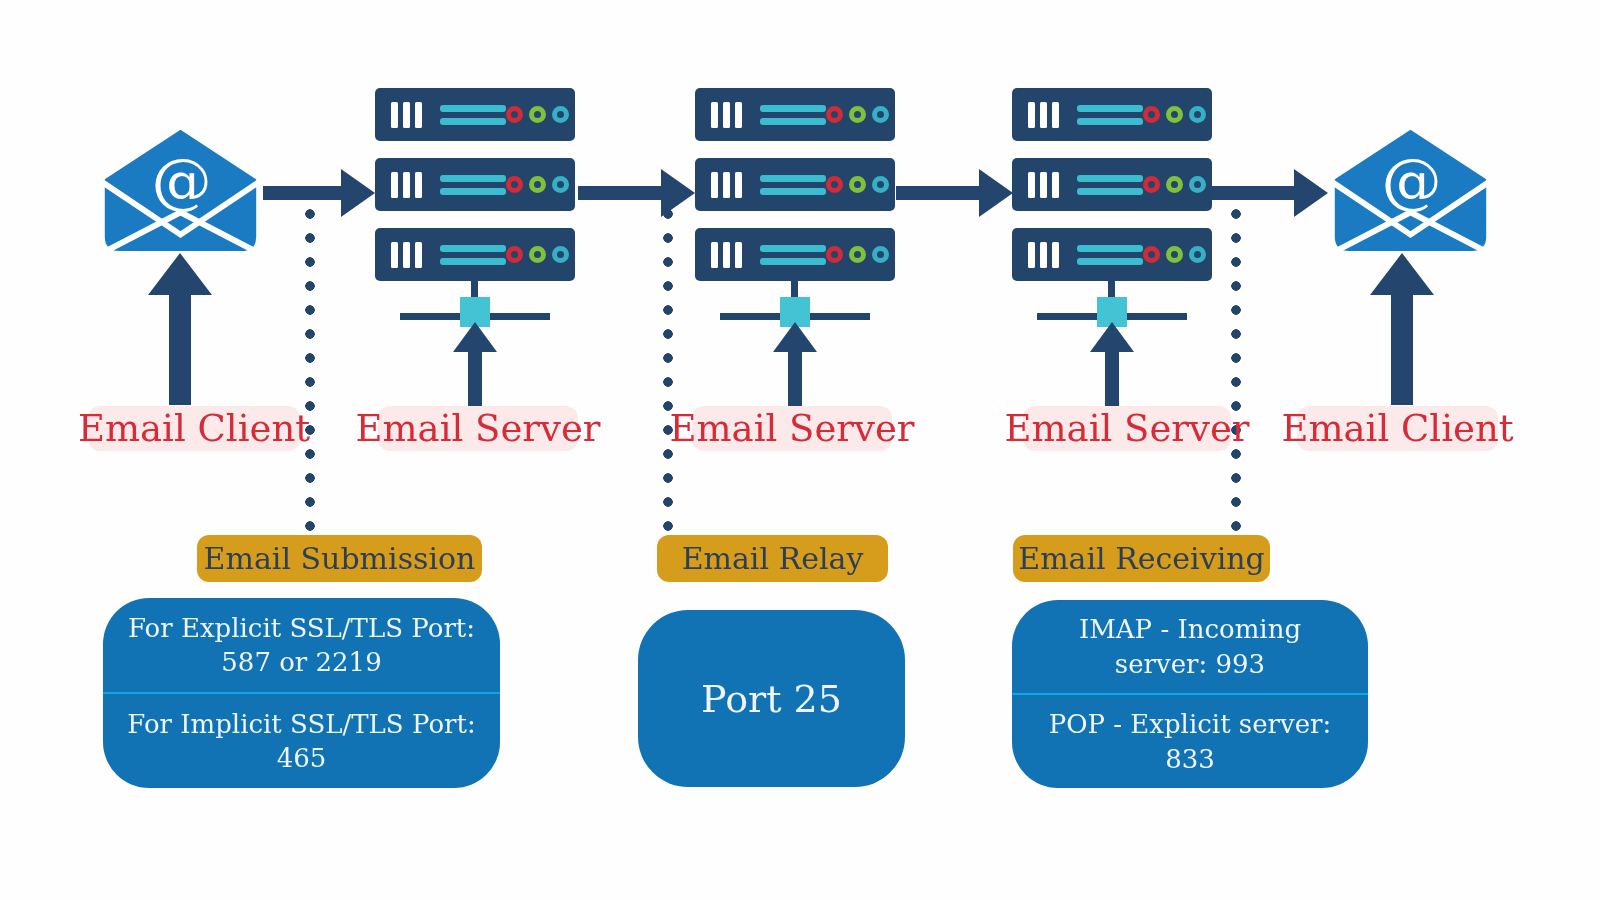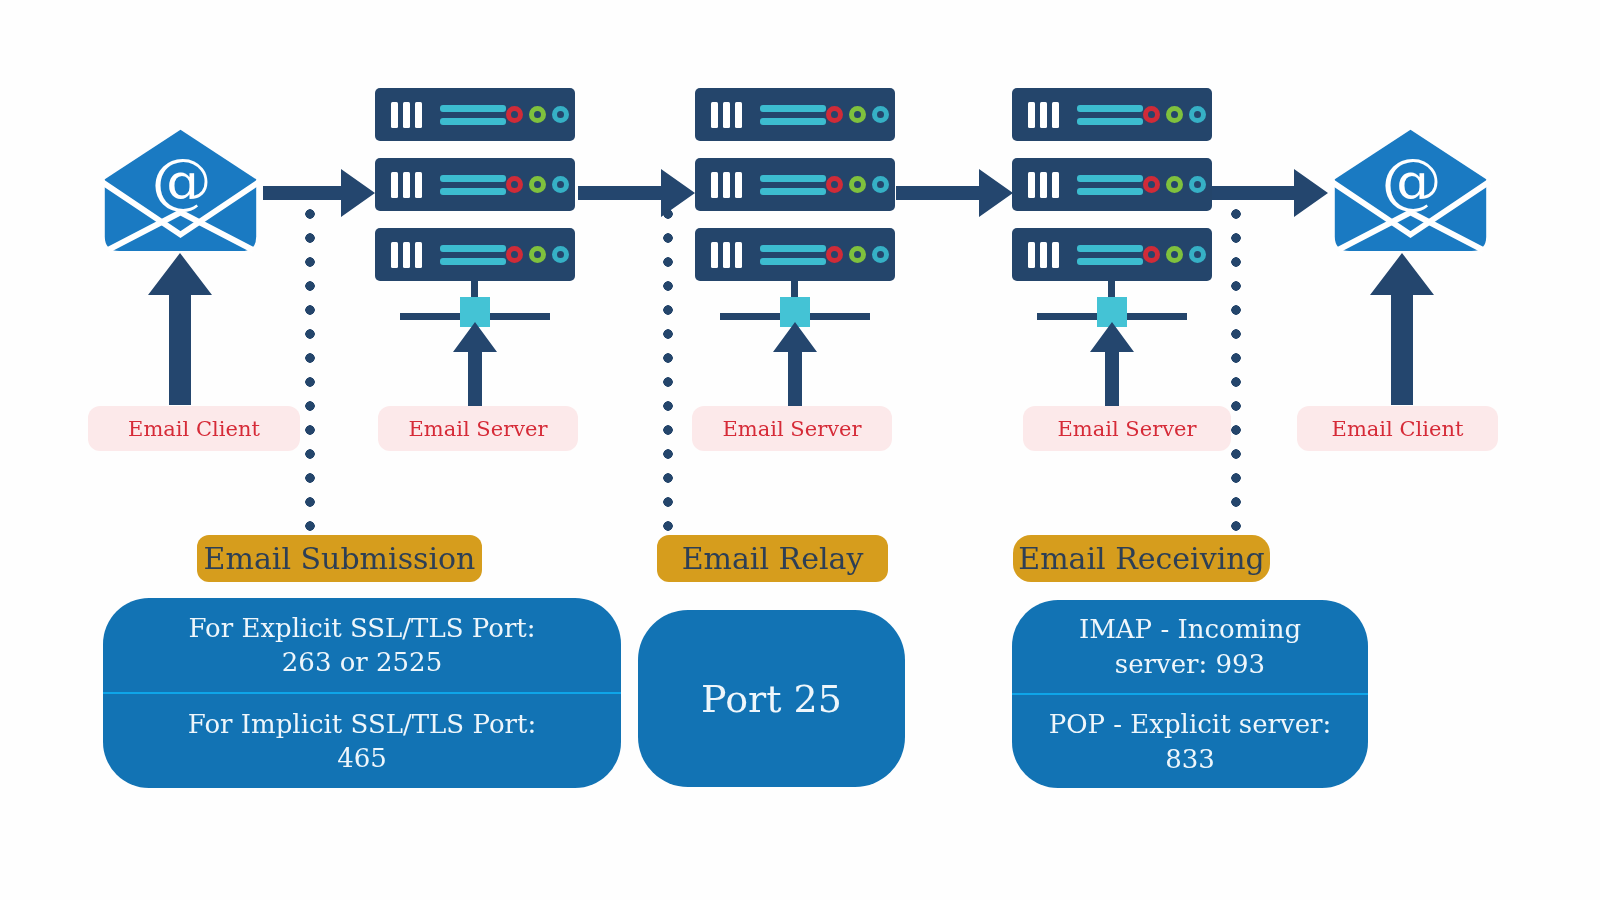--- a/index.html
+++ b/index.html
@@ -43,34 +43,34 @@
   .leds .lg{border-color:var(--led-green);}
   .leds .lt{border-color:var(--led-teal);}
   .stub{position:absolute;left:96px;top:193px;width:7px;height:34px;background:var(--navy);}
   .nbar{position:absolute;left:25px;top:225px;width:150px;height:7px;background:var(--navy);}
   .nhub{position:absolute;left:85px;top:209px;width:30px;height:30px;background:var(--hub-teal);}
   .stack svg.sarrow{left:78px;top:234px;}
 
   
   .pink-label{position:absolute;top:406px;height:45px;background:var(--pink-bg);color:var(--pink-text);
     border-radius:12px;display:flex;align-items:center;justify-content:center;
-    font-size:21px;white-space:nowrap;}
+    font-size:37px;white-space:nowrap;}
   .gold-label{position:absolute;top:535px;height:47px;background:var(--gold);color:var(--gold-text);
     border-radius:12px;display:flex;align-items:center;justify-content:center;
     font-size:30px;white-space:nowrap;}
 
   
   .pbox{position:absolute;background:var(--box-blue);color:var(--box-text);
     display:flex;flex-direction:column;}
   .pbox .half{flex:1;display:flex;flex-direction:column;justify-content:center;align-items:center;
     font-size:26px;line-height:1.32;text-align:center;}
   .pbox .half.sep{border-top:2px solid #0ea5e9;}
   .pbox.single{justify-content:center;align-items:center;}
   .pbox.single .big{font-size:38px;text-align:right;}
-  #box-submission{left:103px;top:598px;width:518px;height:190px;border-radius:46px;}
+  #box-submission{left:103px;top:598px;width:397px;height:190px;border-radius:46px;}
   #box-relay{left:638px;top:610px;width:267px;height:177px;border-radius:50px;}
   #box-receiving{left:1012px;top:600px;width:356px;height:188px;border-radius:46px;}
 </style>
 </head>
 <body>
 
 <div id="canvas">
 
   <div class="envelope" style="left:98px;top:125px;">
     <svg viewBox="0 0 170 130">
@@ -300,28 +300,28 @@
   <div class="pink-label" style="left:1297px;width:201px;">
     <span>Email Client</span>
   </div>
 
   <div class="gold-label" style="left:197px;width:285px;">
     <span>Email Submission</span>
   </div>
   <div class="gold-label" style="left:657px;width:231px;">
     <span>Email Relay</span>
   </div>
-  <div class="gold-label" style="left:1013px;width:257px;border-radius:18px;">
+  <div class="gold-label" style="left:1013px;width:257px;">
     <span>Email Receiving</span>
   </div>
 
   <div class="pbox" id="box-submission">
     <div class="half">
       <span>For Explicit SSL/TLS Port:</span>
-      <span>263 or 2525</span>
+      <span>587 or 2219</span>
     </div>
     <div class="half sep">
       <span>For Implicit SSL/TLS Port:</span>
       <span>465</span>
     </div>
   </div>
 
   <div class="pbox single" id="box-relay">
     <span class="big">Port 25</span>
   </div>

